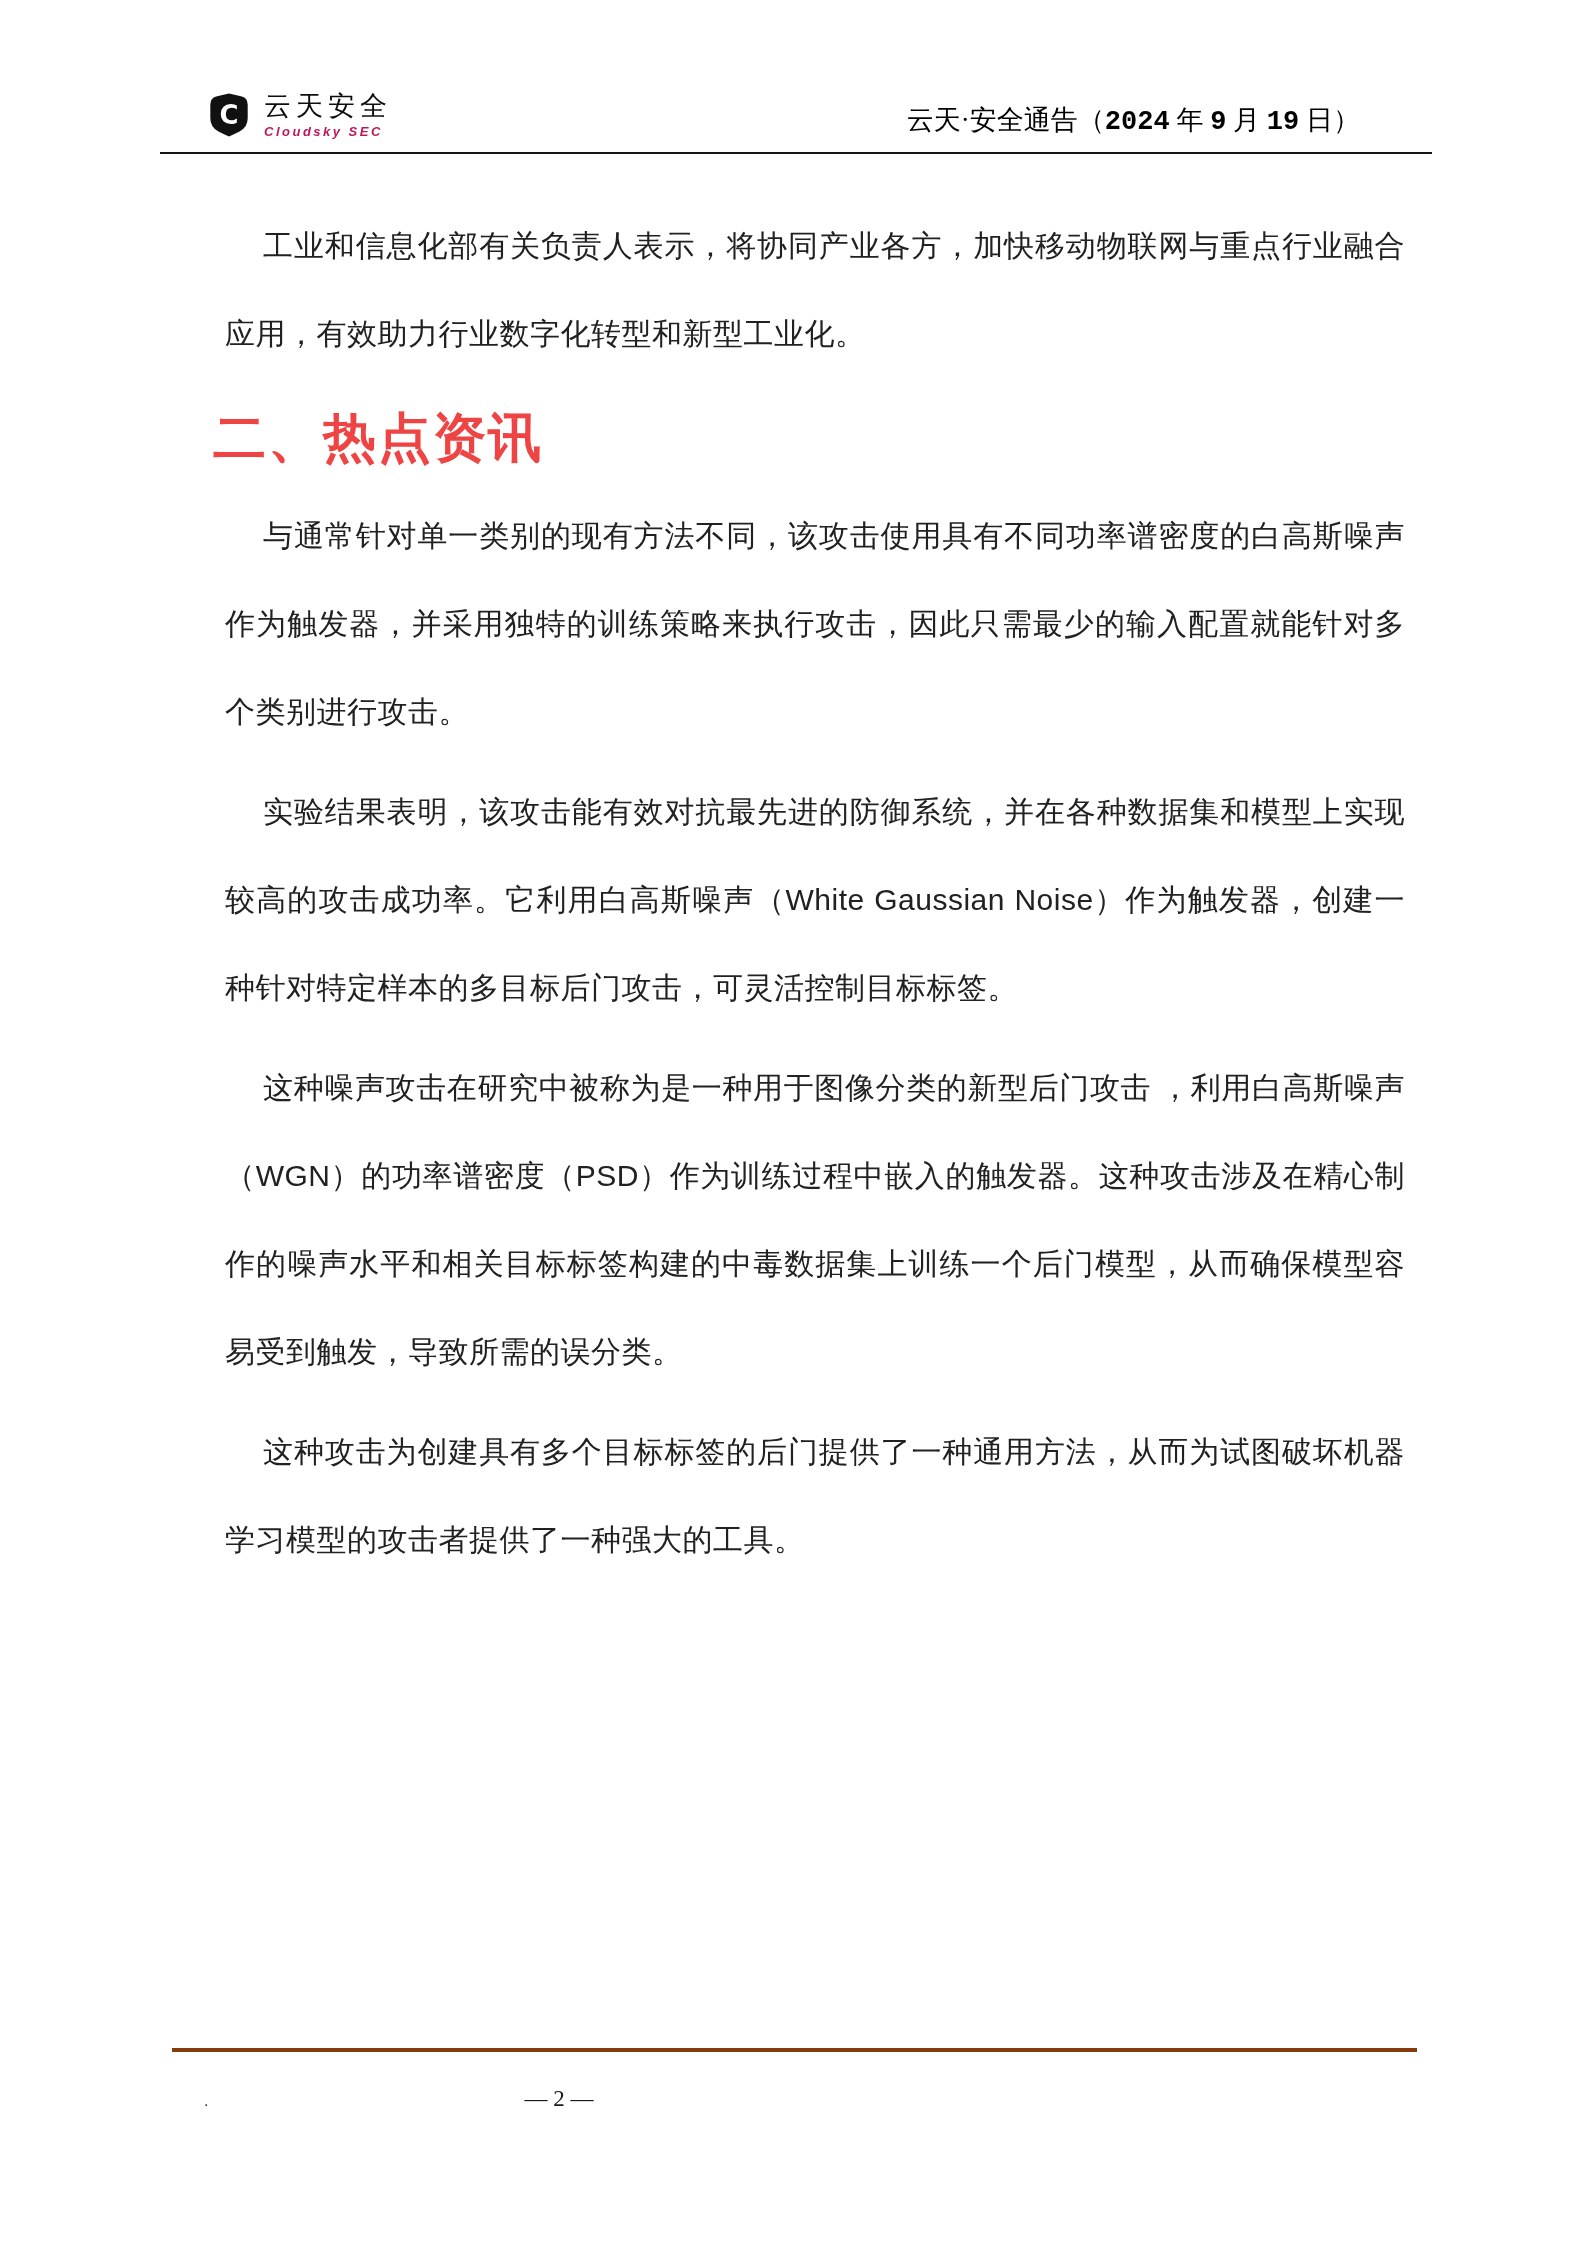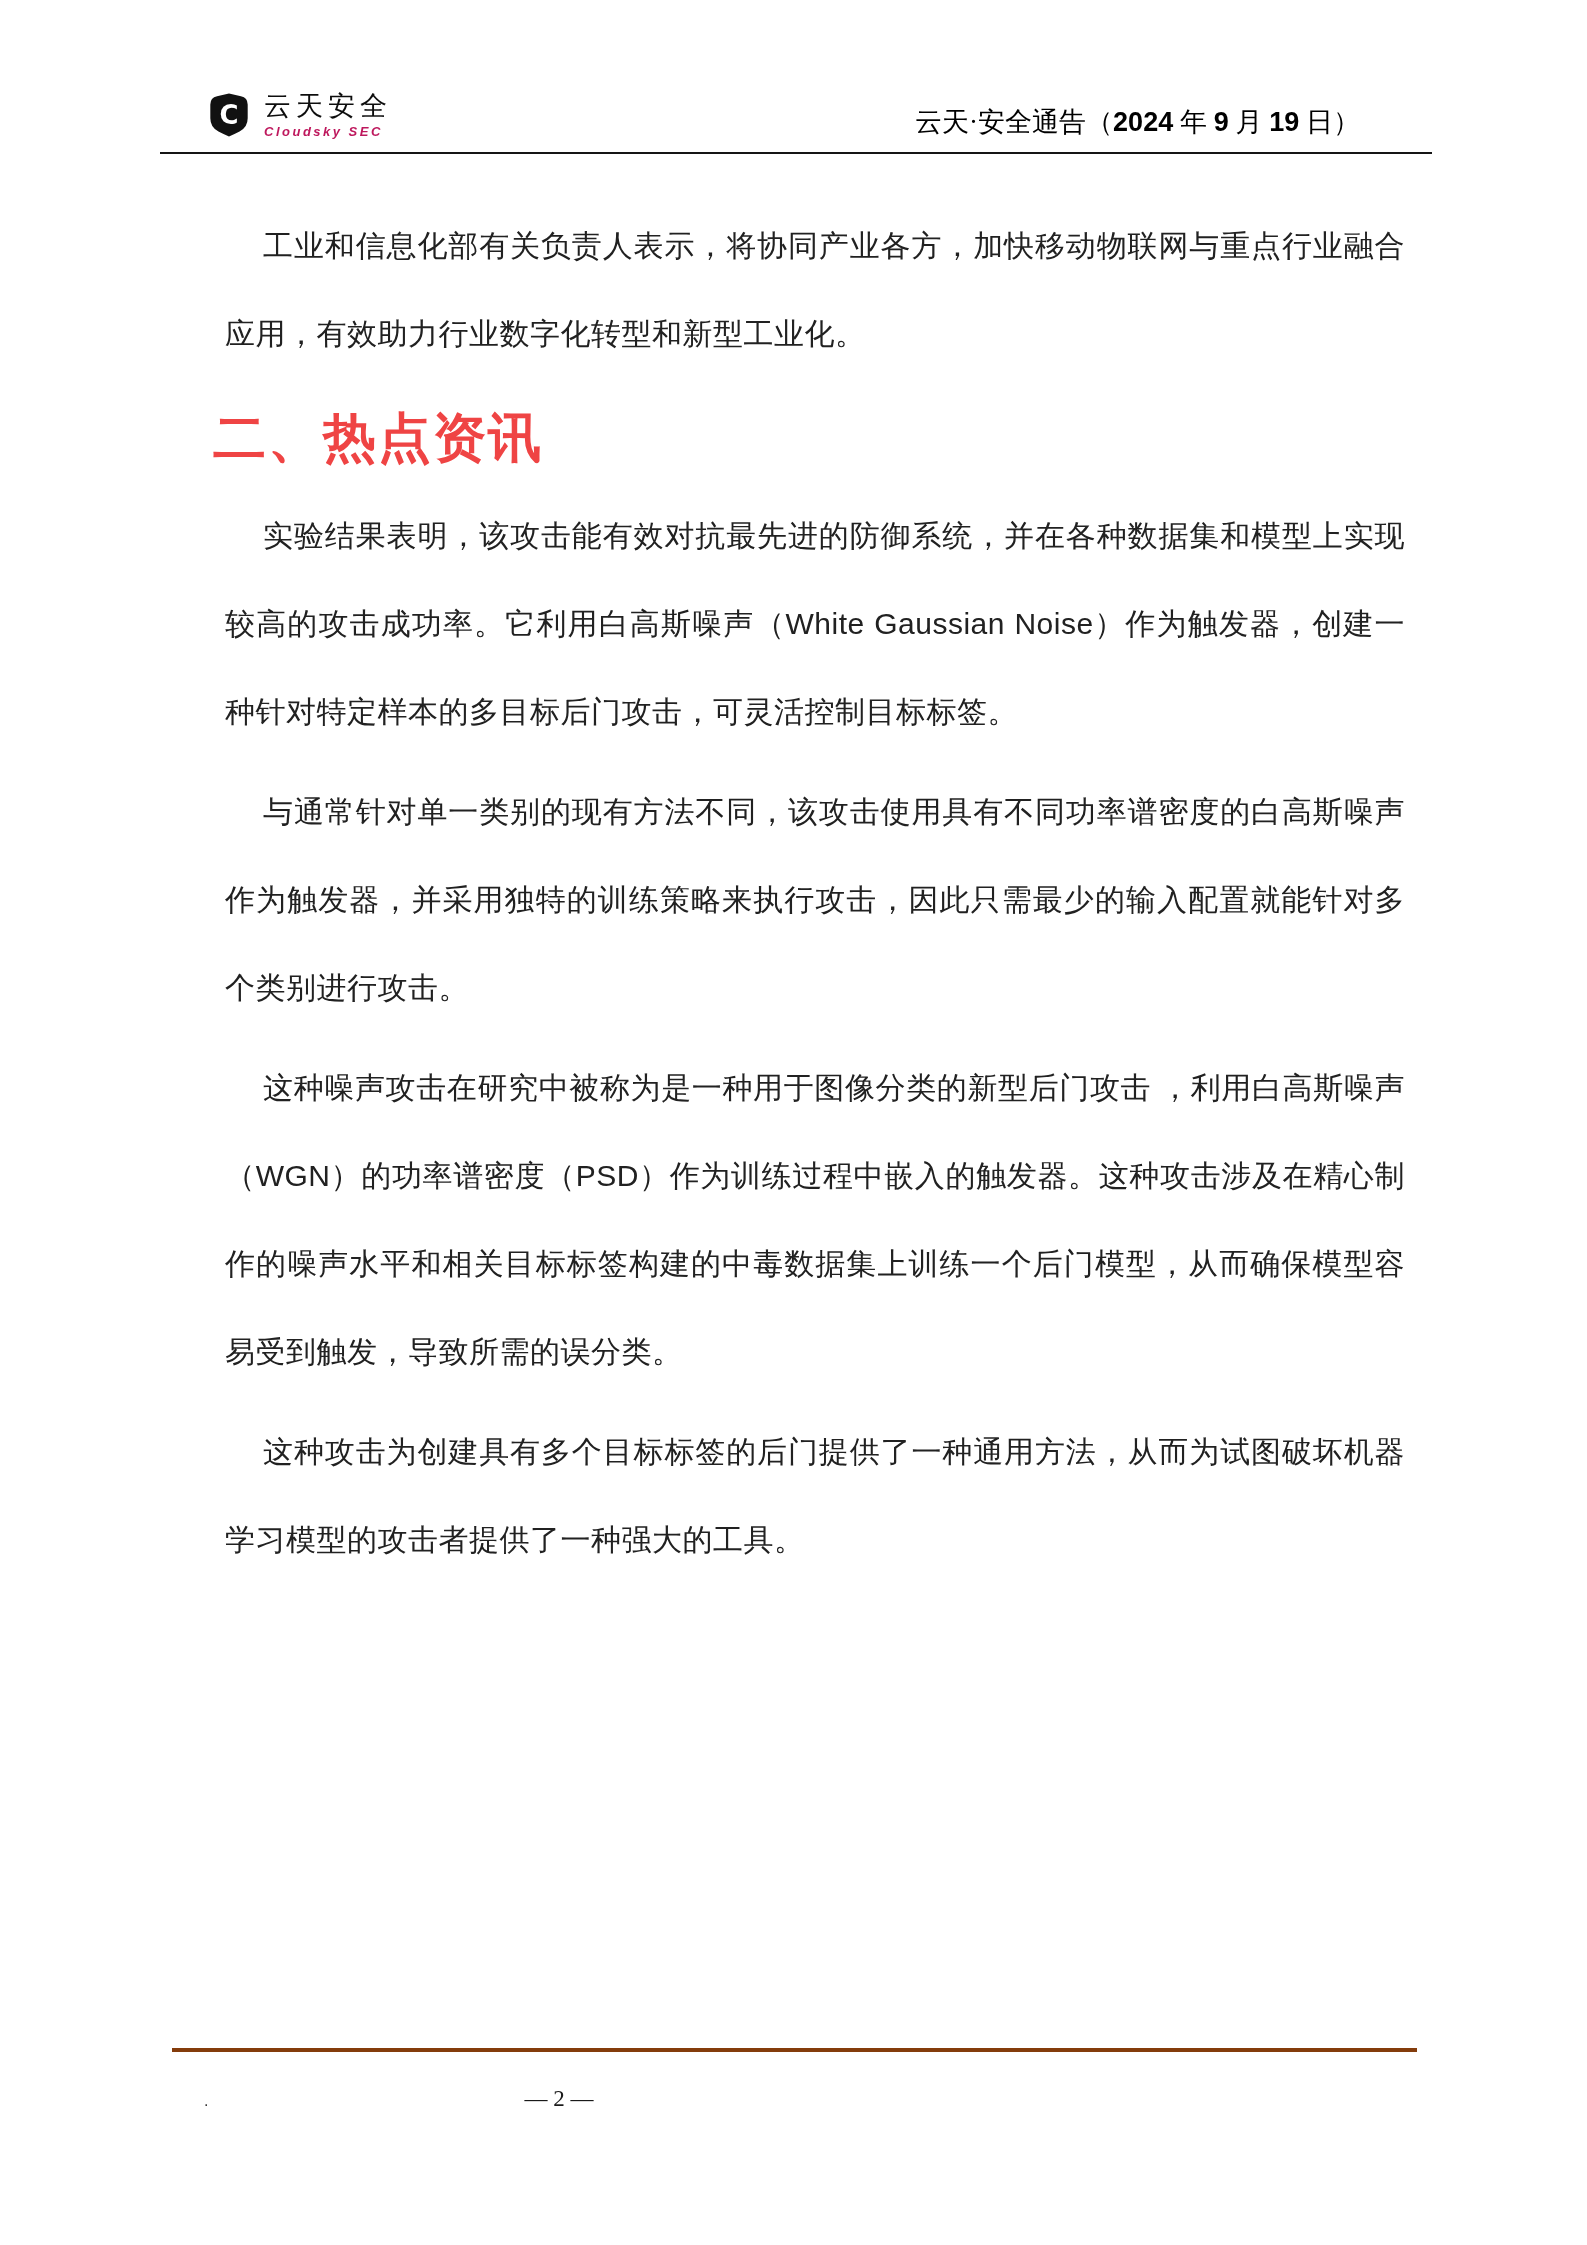--- a/index.html
+++ b/index.html
@@ -46,21 +46,21 @@
     margin-top: 5px; line-height: 1;
   }
   .header-title {
     font-family: "Liberation Serif", "DejaVu Serif", serif;
     font-size: 27px; color: #000;
     padding-right: 72px;
     white-space: nowrap;
     line-height: 1.2;
   }
   .header-title .num {
-    font-family: Liberation Sans, sans-serif;
+    font-family: Liberation Mono, monospace;
     font-weight: bold;
   }
 
   
   .content {
     position: absolute;
     left: 213px; top: 190px;
     width: 1204px;
   }
   .para {
@@ -138,22 +138,22 @@
     </div>
   </div>
 
   <div class="content">
     <p class="para">工业和信息化部有关负责人表示，将协同产业各方，加快移动物联网与重点行业融合应用，有效助力行业数字化转型和新型工业化。</p>
 
     <h2 class="section-heading">二、热点资讯</h2>
 
 
     <div class="article-body">
+      <p class="para">与通常针对单一类别的现有方法不同，该攻击使用具有不同功率谱密度的白高斯噪声作为触发器，并采用独特的训练策略来执行攻击，因此只需最少的输入配置就能针对多个类别进行攻击。</p>
       <p class="para">实验结果表明，该攻击能有效对抗最先进的防御系统，并在各种数据集和模型上实现较高的攻击成功率。它利用白高斯噪声（White Gaussian Noise）作为触发器，创建一种针对特定样本的多目标后门攻击，可灵活控制目标标签。</p>
-      <p class="para">与通常针对单一类别的现有方法不同，该攻击使用具有不同功率谱密度的白高斯噪声作为触发器，并采用独特的训练策略来执行攻击，因此只需最少的输入配置就能针对多个类别进行攻击。</p>
       <p class="para">这种噪声攻击在研究中被称为是一种用于图像分类的新型后门攻击 ，利用白高斯噪声（WGN）的功率谱密度（PSD）作为训练过程中嵌入的触发器。这种攻击涉及在精心制作的噪声水平和相关目标标签构建的中毒数据集上训练一个后门模型，从而确保模型容易受到触发，导致所需的误分类。</p>
       <p class="para">这种攻击为创建具有多个目标标签的后门提供了一种通用方法，从而为试图破坏机器学习模型的攻击者提供了一种强大的工具。</p>
     </div>
   </div>
 
   <div class="footer-rule"></div>
   <div class="footer-mark">.</div>
   <div class="page-number">— 2 —</div>
 
 </div>

